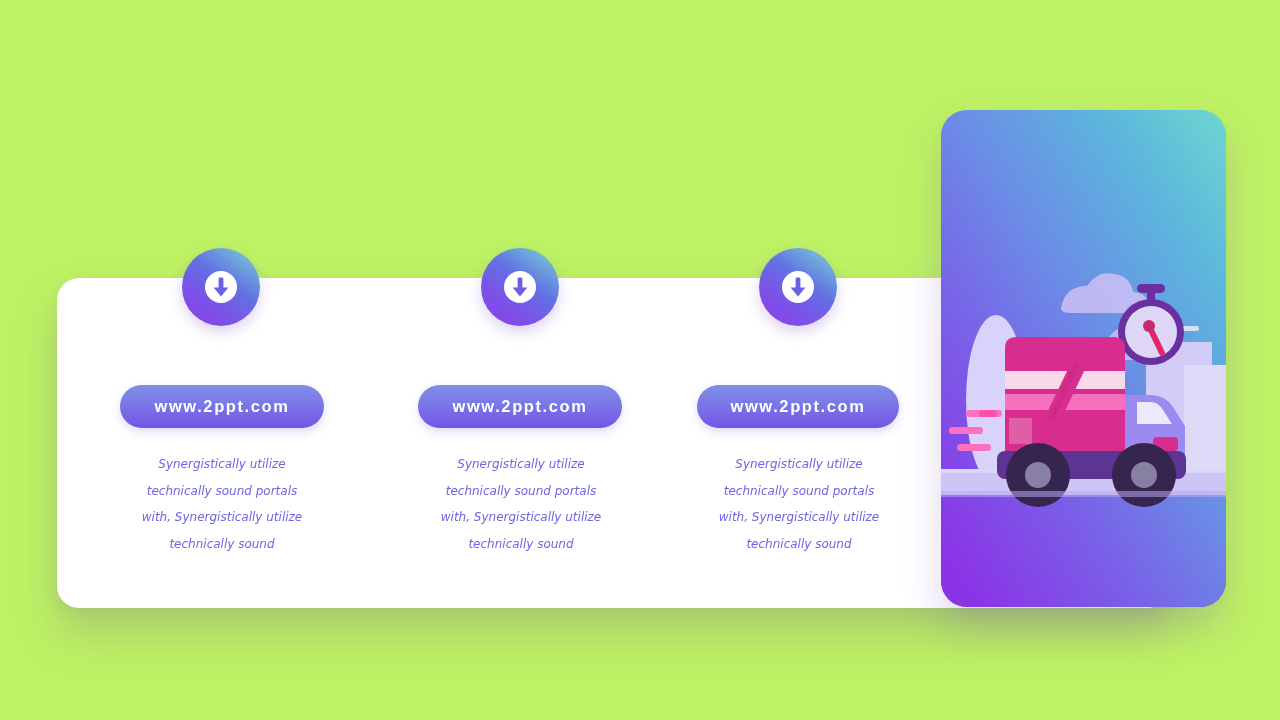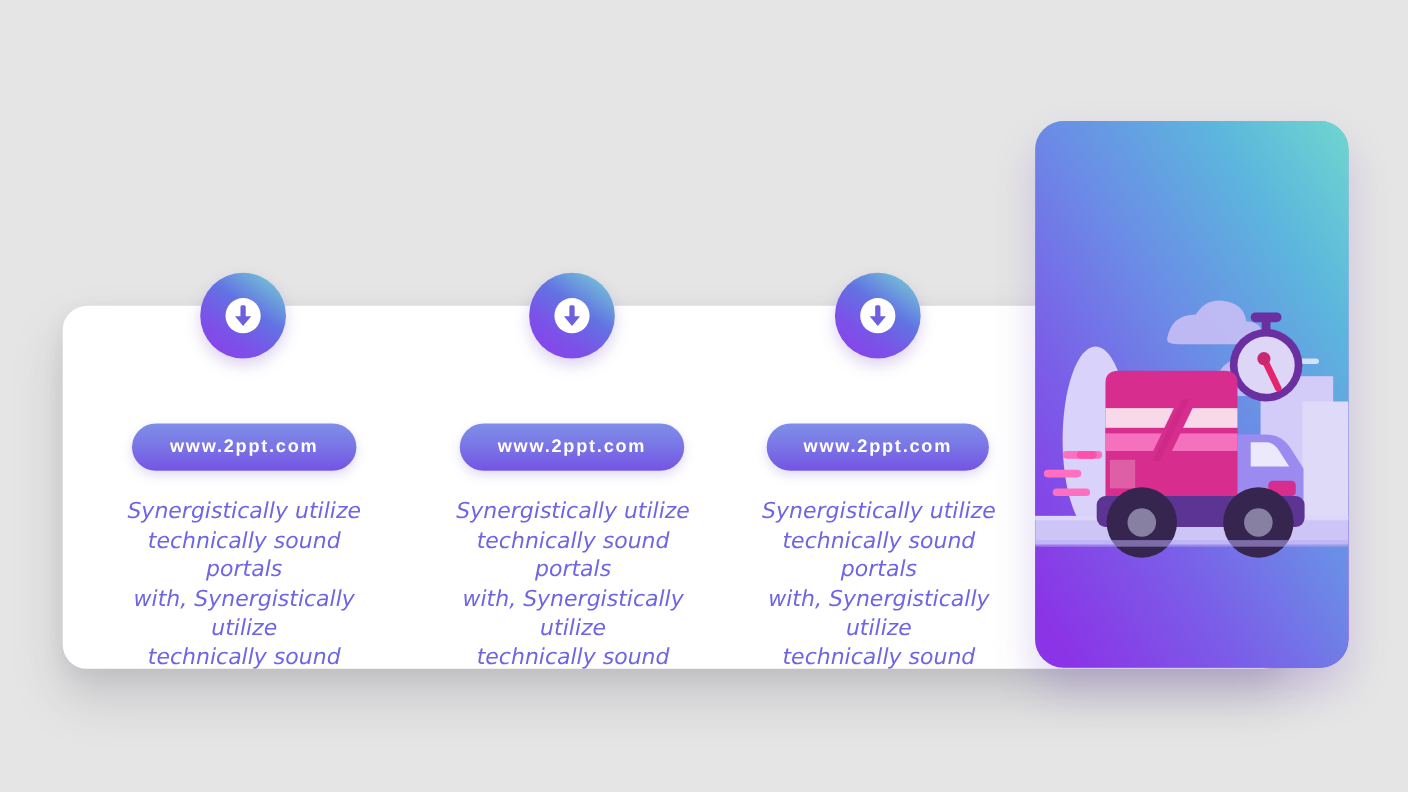--- a/index.html
+++ b/index.html
@@ -13,21 +13,21 @@
     overflow: hidden;
     font-family: "Liberation Sans", sans-serif;
     position: relative;
   }
 
   #stage {
     position: absolute;
     left: 0; top: 0;
     width: 1280px;
     height: 720px;
-    background: #e5e5e5;
+    background: #bef264;
   }
 
   
   #content-card {
     position: absolute;
     left: 57px;
     top: 278px;
     width: 1113px;
     height: 330px;
     background: #ffffff;
@@ -72,21 +72,21 @@
   #pill-1 { left: 120px; width: 204px; }
   #pill-2 { left: 418px; width: 204px; }
   #pill-3 { left: 697px; width: 202px; }
 
   .body-text {
     position: absolute;
     top: 451px;
     width: 230px;
     font-family: "DejaVu Sans", sans-serif;
     font-style: italic;
-    font-size: 20px;
+    font-size: 12px;
     line-height: 26.5px;
     color: #6d65e4;
     text-align: center;
     white-space: pre-line;
   }
   #text-1 { left: 107px; }
   #text-2 { left: 406px; }
   #text-3 { left: 684px; }
 
   

